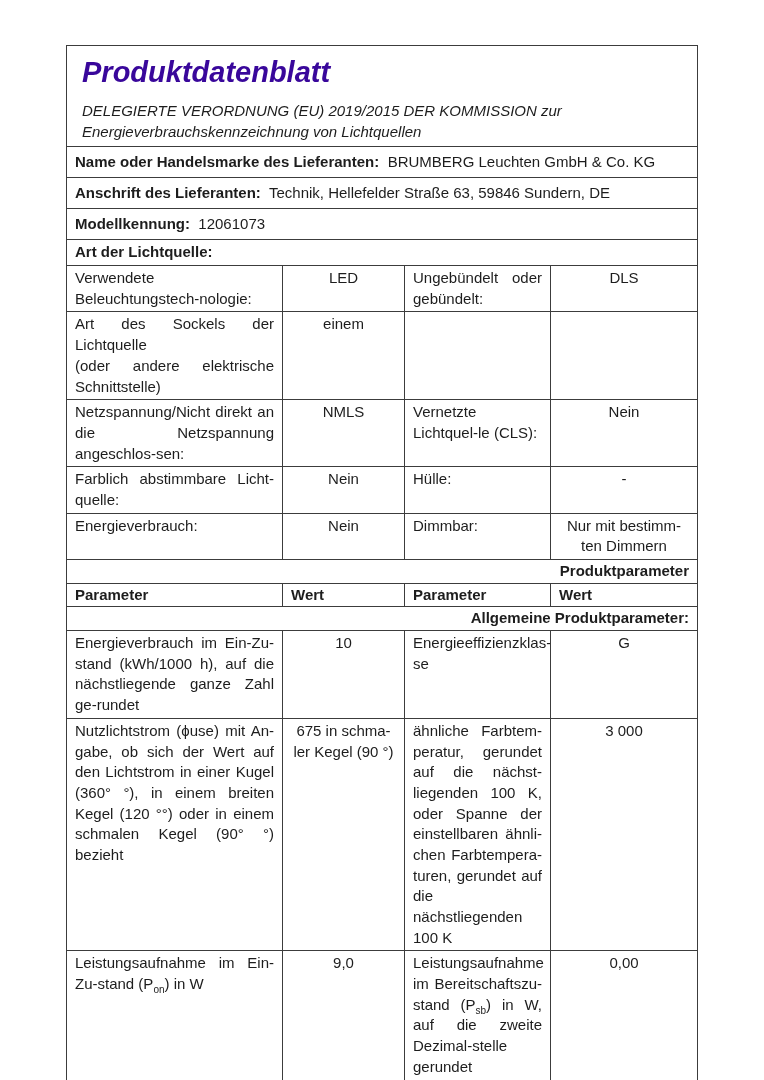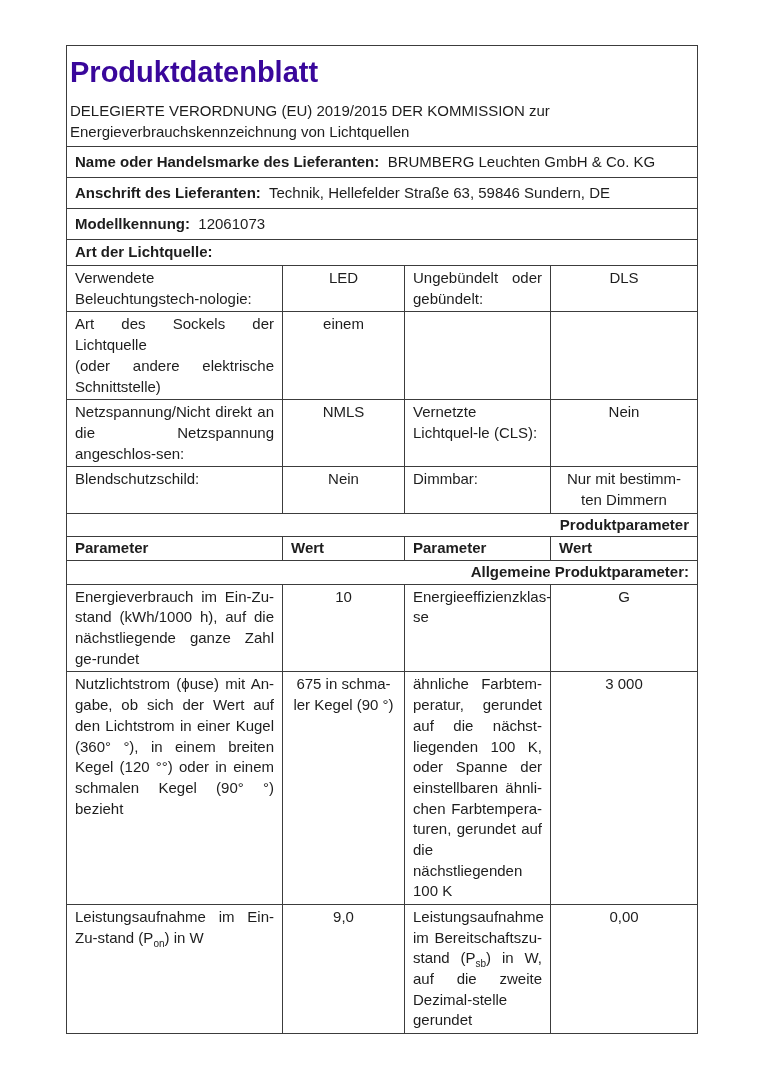--- a/index.html
+++ b/index.html
@@ -28,21 +28,21 @@
     font-size: 15px;
     line-height: 1.38;
   }
   table.doc td {
     border: 1.5px solid #3c3c3c;
     vertical-align: top;
     padding: 2px 8px;
     overflow: hidden;
   }
   
-  tr.r-title td { height: 82px; padding: 4px 3px; }
+  tr.r-title td { height: 82px; padding: 4px 15px; font-style: italic; }
   .doc-title {
     font-size: 29px;
     font-weight: bold;
     color: #39079b;
     margin: 2px 0 9px 0;
     letter-spacing: 0px;
   }
   .doc-subtitle {
     font-size: 15px;
     white-space: pre-line;
@@ -126,22 +126,28 @@
       <td class="val">einem</td>
       <td class="lbl"></td>
       <td class="val"></td>
     </tr>
     <tr class="lr3">
       <td class="lbl">Netzspannung/Nicht direkt an die Netzspannung angeschlos-sen:</td>
       <td class="val">NMLS</td>
       <td class="lbl">Vernetzte Lichtquel-le (CLS):</td>
       <td class="val">Nein</td>
     </tr>
+    <tr class="lr4">
+      <td class="lbl">Farblich abstimmbare Licht-quelle:</td>
+      <td class="val">Nein</td>
+      <td class="lbl">Hülle:</td>
+      <td class="val">-</td>
+    </tr>
     <tr class="lr6">
-      <td class="lbl">Blendschutzschild:</td>
+      <td class="lbl">Energieverbrauch:</td>
       <td class="val">Nein</td>
       <td class="lbl">Dimmbar:</td>
       <td class="val">Nur mit bestimm-
 ten Dimmern</td>
     </tr>
 
     <tr class="r-center">
       <td colspan="4">Produktparameter</td>
     </tr>
     <tr class="r-cols">

